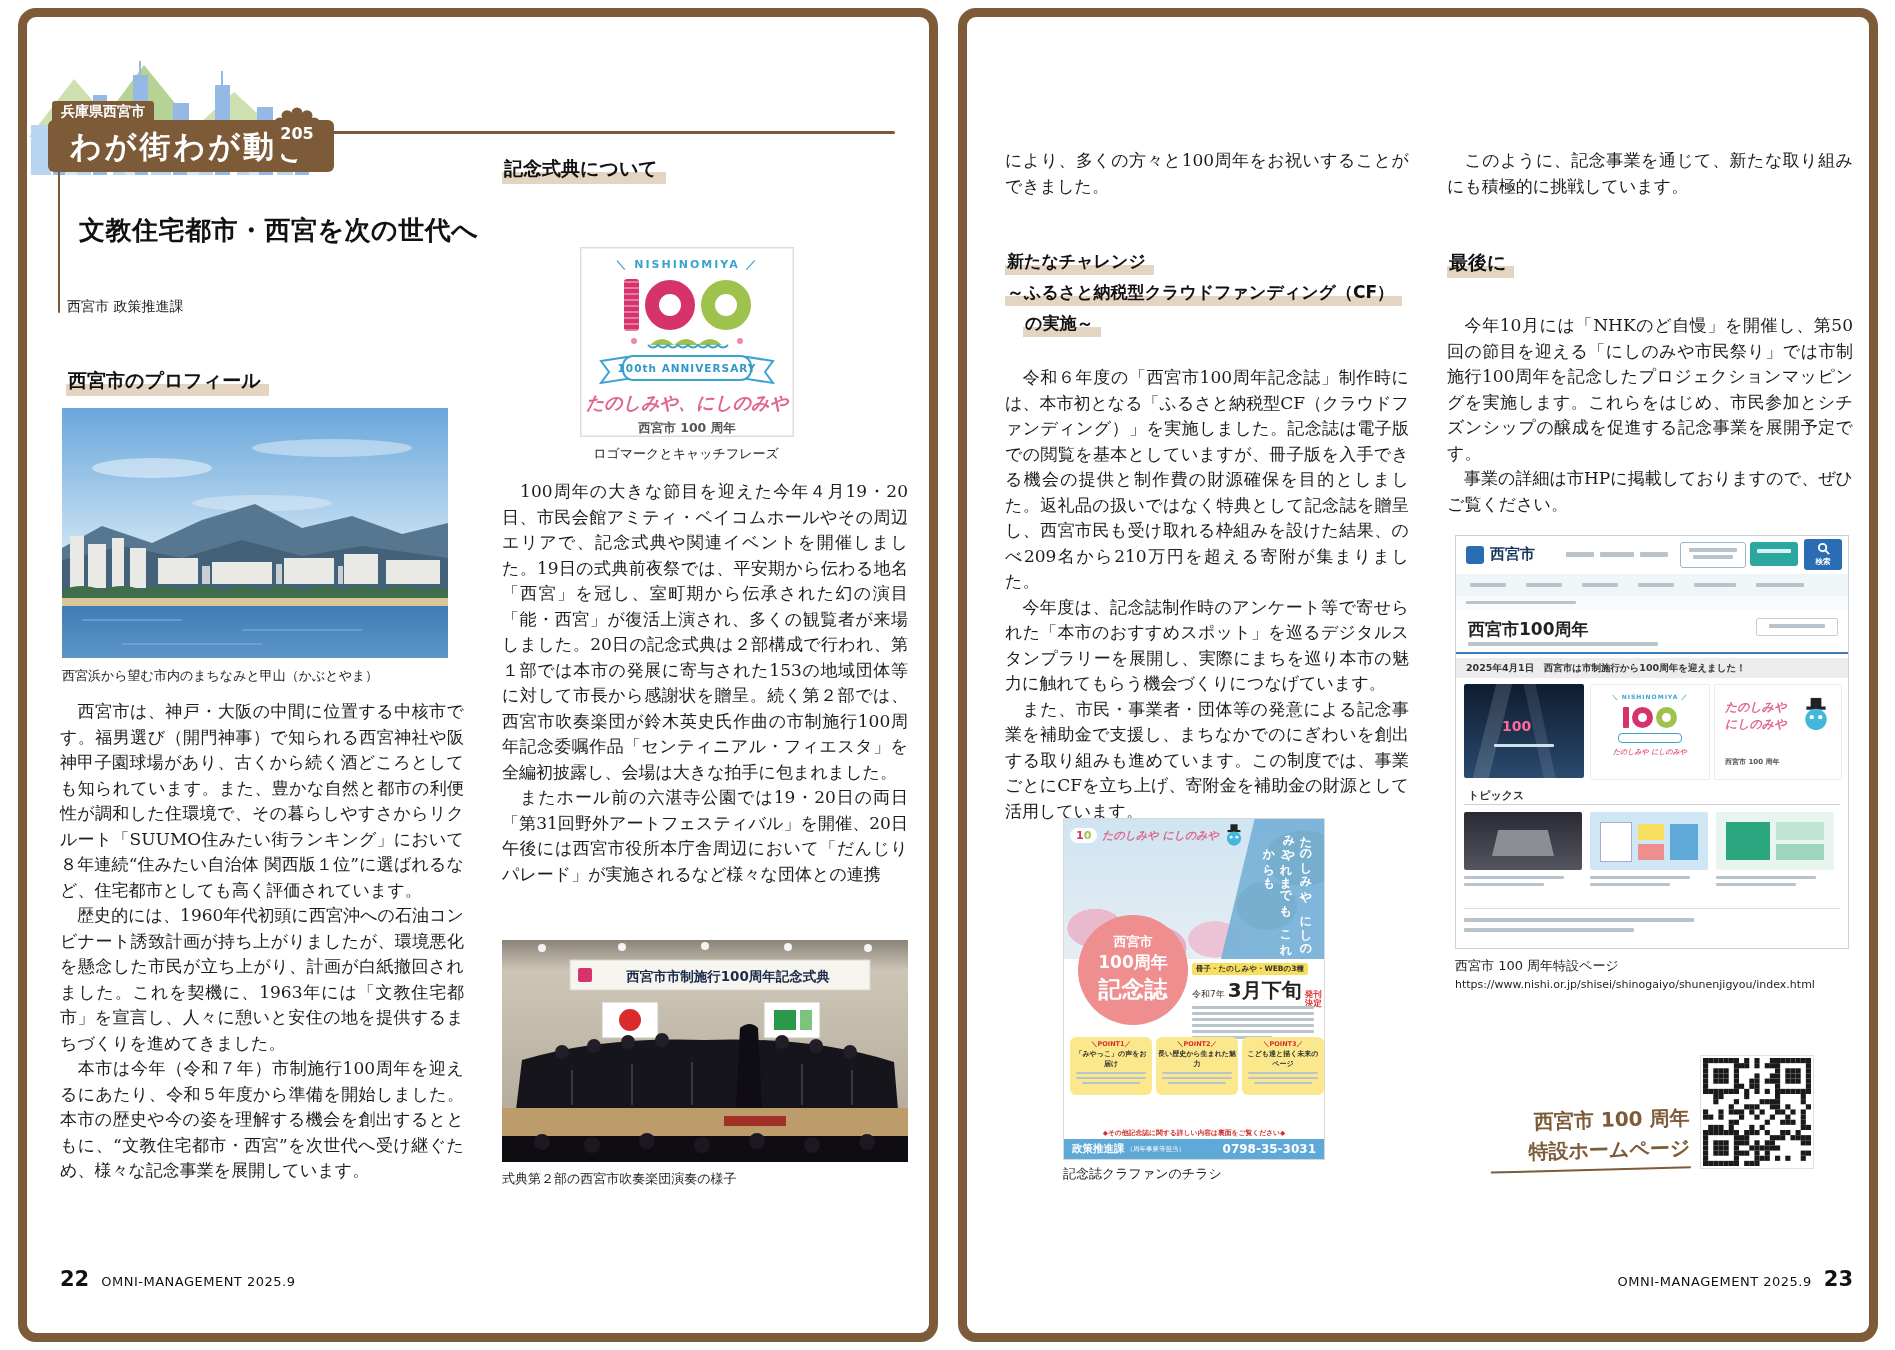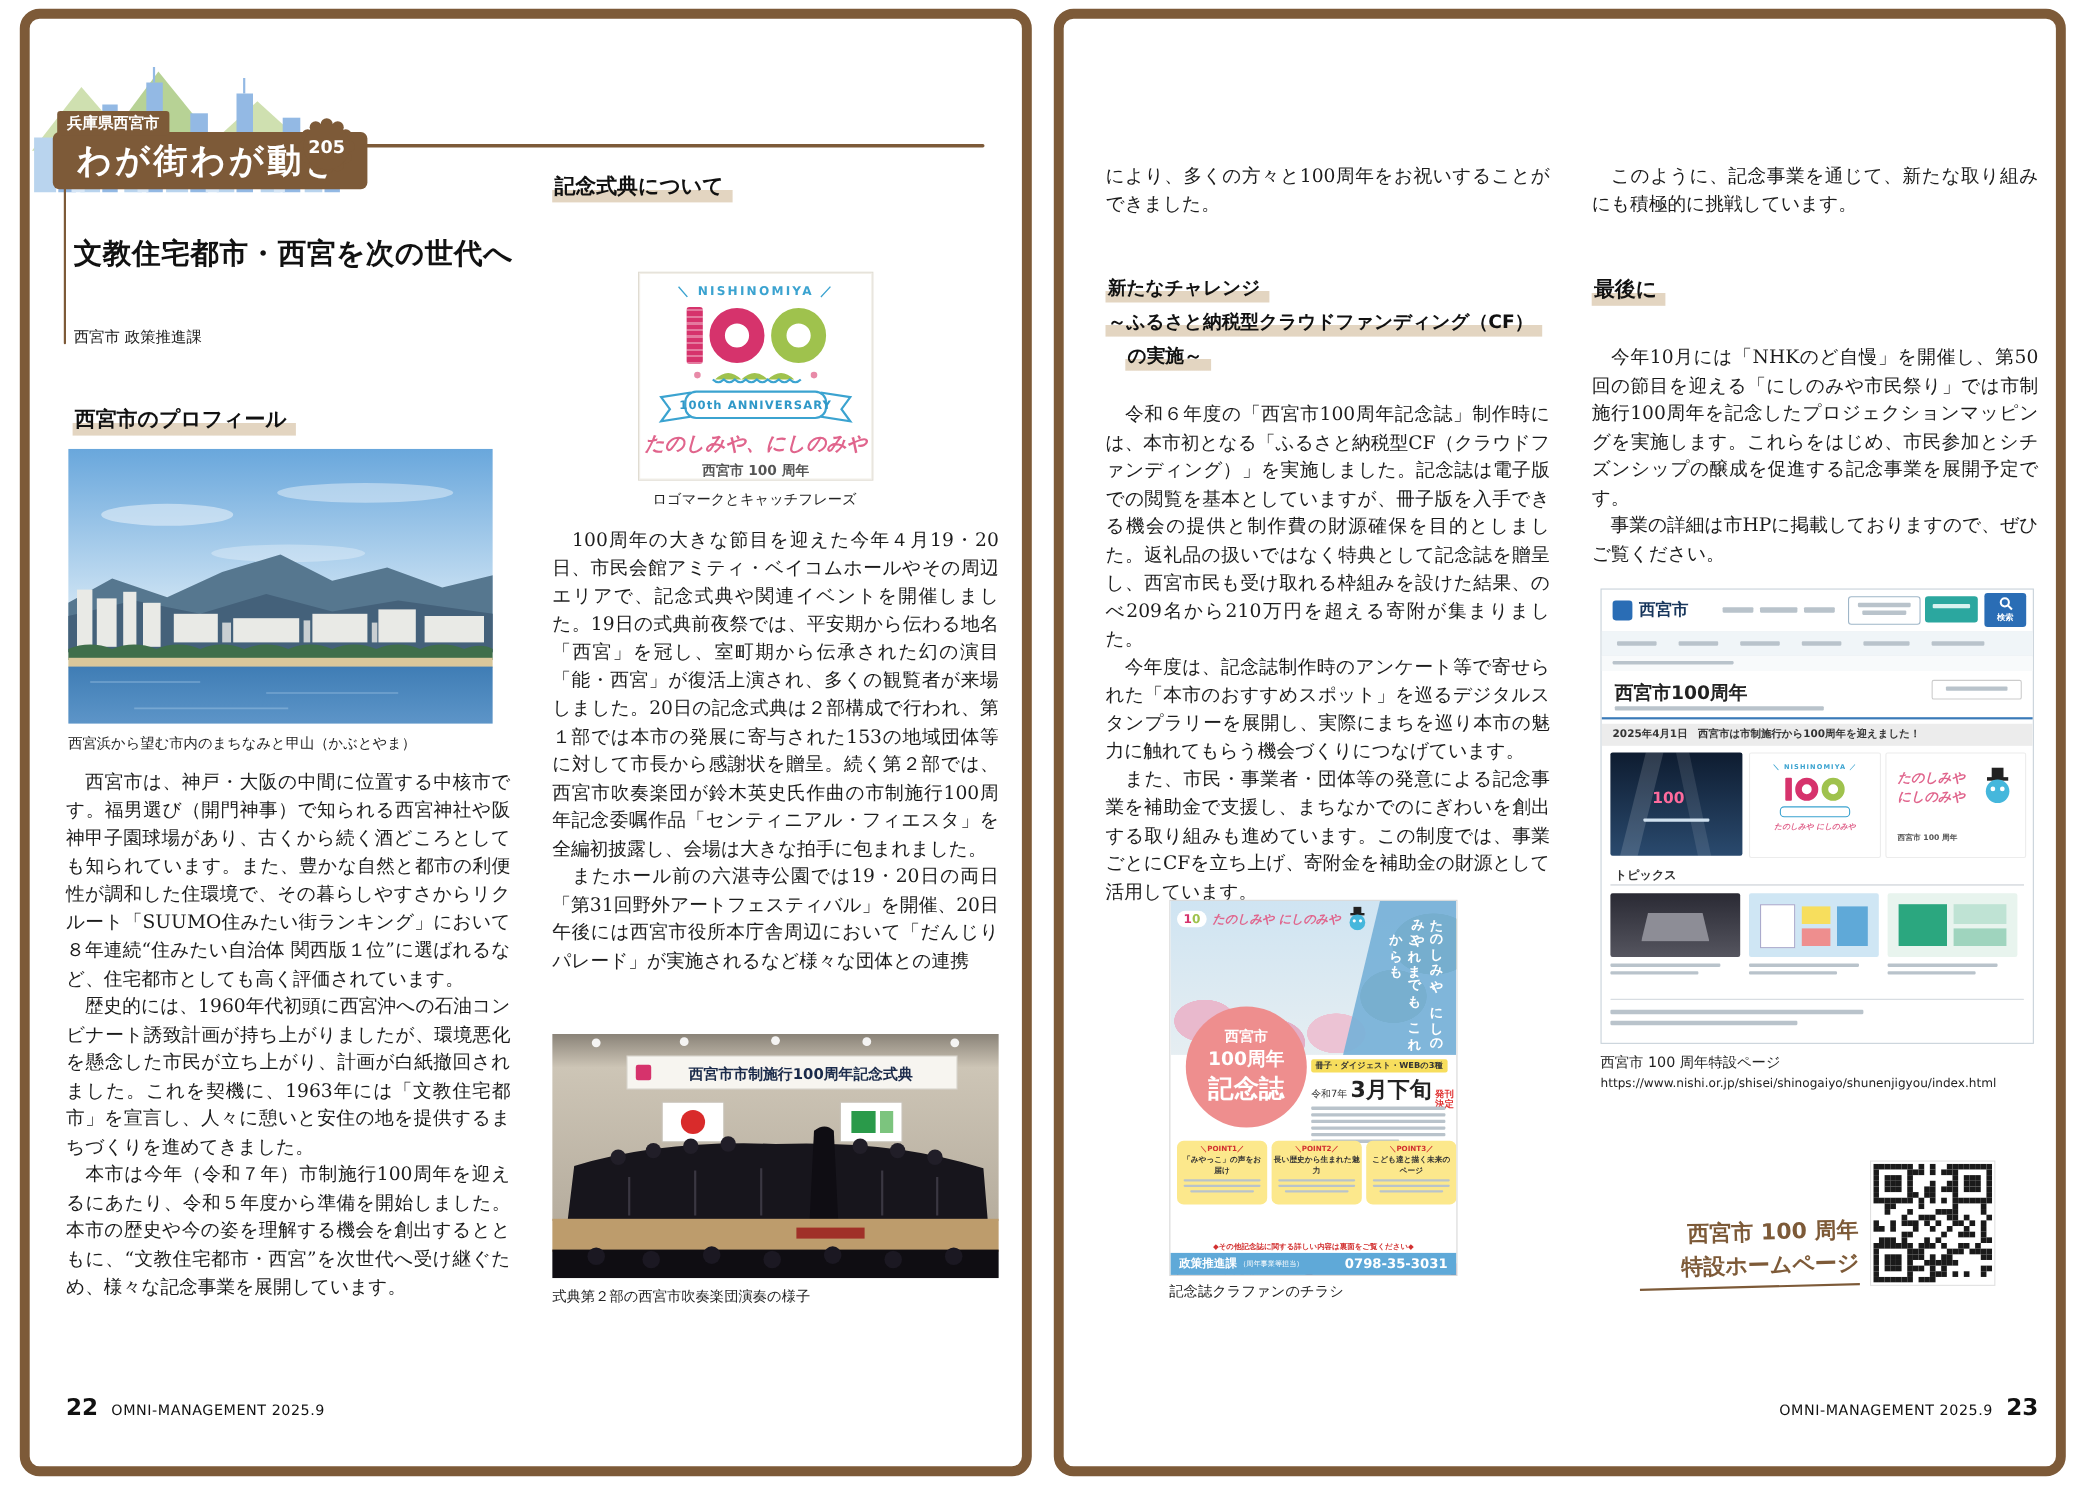--- a/index.html
+++ b/index.html
@@ -94,21 +94,21 @@
           <circle cx="18" cy="10.7" r="5.5"></circle>
         <circle cx="28" cy="28" r="21"></circle>
       </g>
       <text x="28" y="34" text-anchor="middle" fill="#fff" font-family="DejaVu Sans, sans-serif" font-size="16" font-weight="bold">205</text>
     </svg>
   </div>
 
   <div class="abs brown-line" style="left:296px;top:114px;width:572px;height:3px;"></div>
   <div class="abs brown-line" style="left:31px;top:152px;width:2px;height:144px;"></div>
 
-  <div class="abs" style="left:40px;top:196px;width:410px;">
+  <div class="abs" style="left:52px;top:196px;width:410px;">
     <div class="title-h" style="font-size:26px;letter-spacing:.5px;">文教住宅都市・西宮を次の世代へ</div>
   </div>
   <div class="abs sans" style="left:40px;top:281px;font-size:14px;color:#222;">西宮市 政策推進課</div>
 
   <div class="abs" style="left:39px;top:350px;"><span class="mk">西宮市のプロフィール</span></div>
 
   <div class="abs" style="left:35px;top:391px;width:386px;height:250px;">
     <svg width="386" height="250" viewBox="0 0 386 250">
       <defs>
         <linearGradient id="sky1" x1="0" y1="0" x2="0" y2="1">
@@ -300,21 +300,21 @@
         <circle cx="14" cy="20" r="10" fill="#45b7dc"></circle>
           <circle cx="10" cy="18" r="2" fill="#fff"></circle>
           <circle cx="18" cy="18" r="2" fill="#fff"></circle>
       </svg>
     </div>
     <div class="abs" style="left:14px;top:96px;width:110px;height:110px;border-radius:50%;background:#ee8e8e;color:#fff;text-align:center;">
       <div style="font-size:13px;font-weight:bold;margin-top:18px;">西宮市</div>
       <div style="font-size:17px;font-weight:bold;">100周年</div>
       <div style="font-size:23px;font-weight:bold;">記念誌</div>
     </div>
-    <div class="abs" style="left:128px;top:144px;background:#f7de5d;font-size:7.5px;font-weight:bold;padding:1px 4px;border-radius:2px;color:#333;">冊子・ダイジェスト・WEBの3種</div>
+    <div class="abs" style="left:128px;top:144px;background:#f7de5d;font-size:7.5px;font-weight:bold;padding:1px 4px;border-radius:2px;color:#333;">冊子・たのしみや・WEBの3種</div>
     <div class="abs" style="left:128px;top:158px;display:flex;align-items:baseline;gap:3px;">
       <span style="font-size:9px;color:#333;">令和7年</span>
       <span style="font-size:20px;font-weight:bold;color:#222;">3月下旬</span>
       <span style="font-size:8.5px;font-weight:bold;color:#e03030;line-height:1.1;">
         <span style="display:block;">発刊</span>
         <span style="display:block;">決定</span>
       </span>
     </div>
     <div class="abs" style="left:128px;top:184px;width:122px;">
       <div class="bar" style="height:3px;margin:3px 0;"></div>

